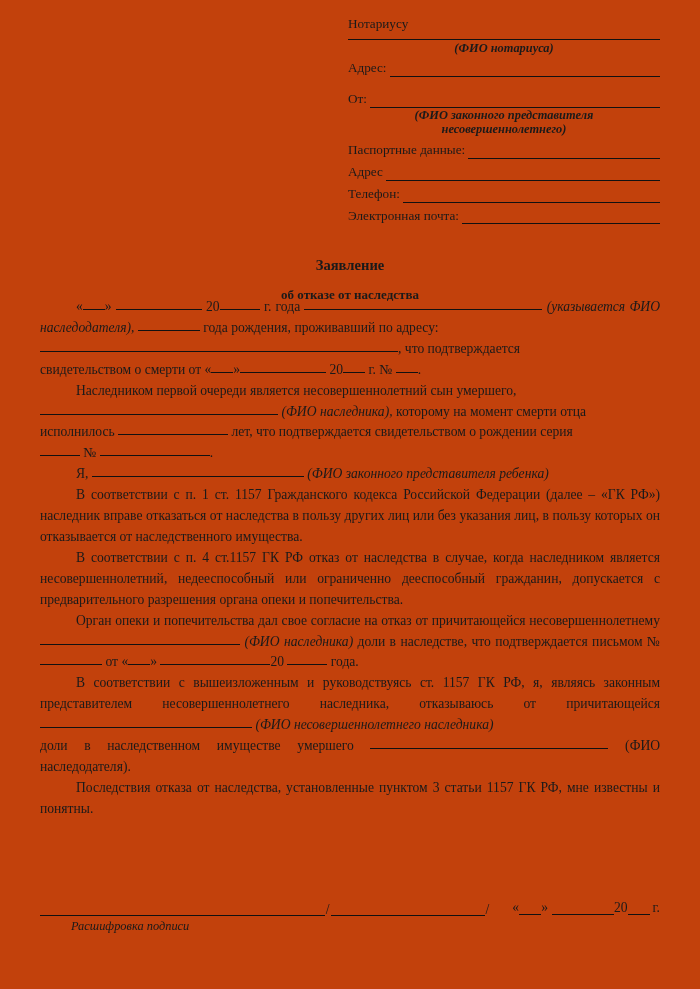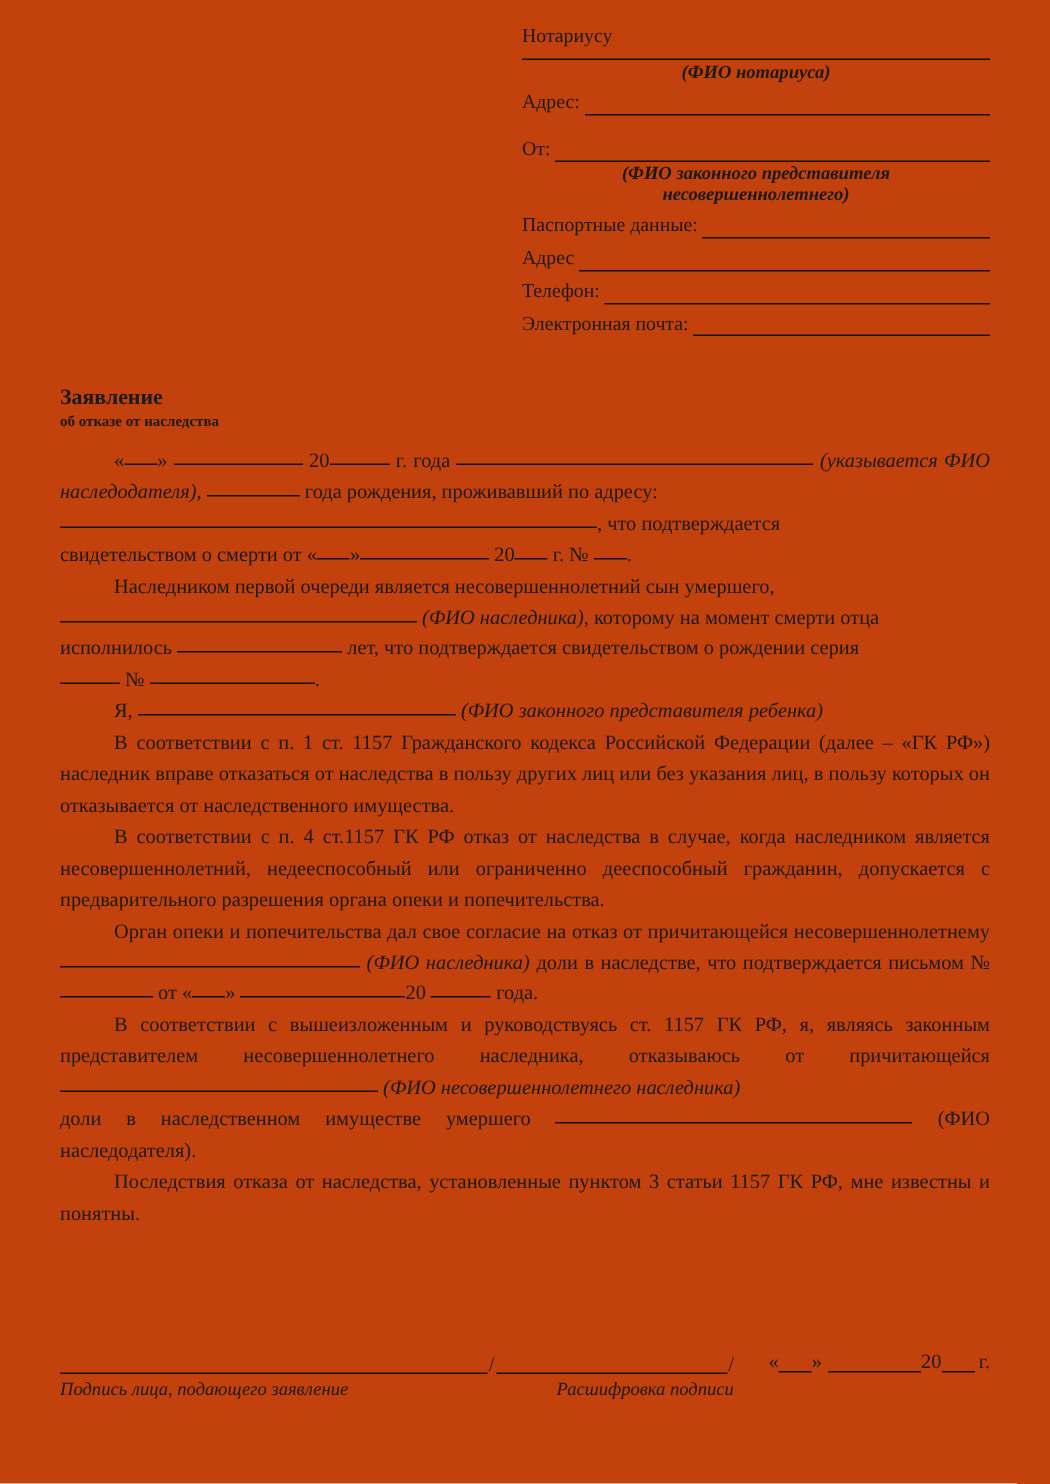--- a/index.html
+++ b/index.html
@@ -70,32 +70,33 @@
     height: 12px;
   }
   .gap-sm { height: 9px; }
 
   
   .title-wrap {
     position: absolute;
     left: 40px;
     top: 256px;
     width: 620px;
+    text-align: center;
   }
   .title-main {
     font-weight: bold;
     font-size: 14.6px;
     line-height: 1.3;
     margin: 0;
   }
   .title-sub {
     font-weight: bold;
-    font-size: 10px;
+    font-size: 13px;
     line-height: 1.3;
-    margin: 0;
+    margin: 12px;
   }
 
   
   .body-wrap {
     position: absolute;
     left: 40px;
     top: 297px;
     width: 620px;
   }
   p.para {
@@ -264,18 +265,17 @@
         <span>«</span>
           <span class="u u-xs"></span>
           <span>»</span>
         <span class="u u-m" style="margin-left:4px"></span>
           <span>20</span>
           <span class="u u-xs"></span>
           <span style="padding-left:3px">г.</span>
       </span>
     </div>
     <div class="sign-captions">
-      <span class="cap-a">Подпись лица, подающего заявление</span>
       <span class="cap-b">Расшифровка подписи</span>
     </div>
   </div>
 
 </div>
 
 </body></html>

